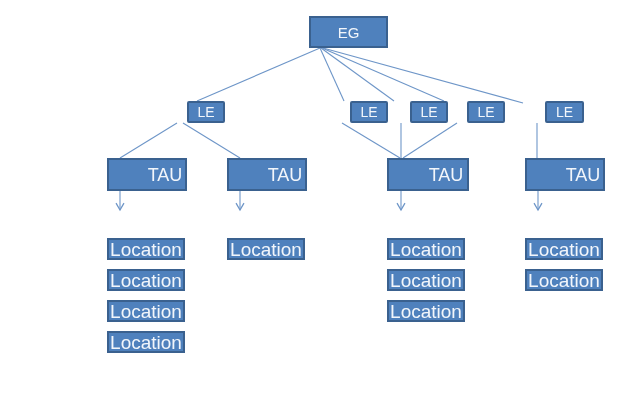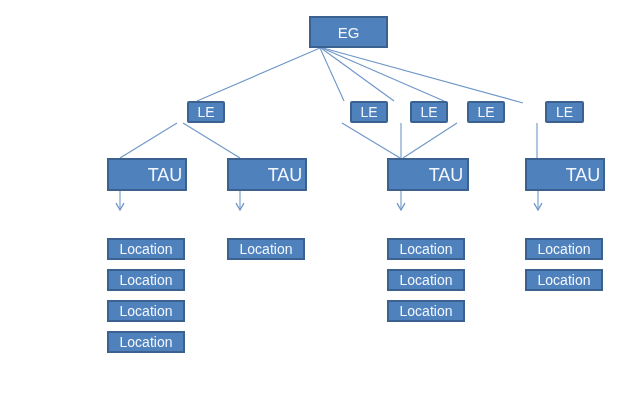--- a/index.html
+++ b/index.html
@@ -40,21 +40,21 @@
   .node.le1  { left: 160px; top: 101px; }
   .node.le2  { left: 323px; top: 101px; }
   .node.le3  { left: 383px; top: 101px; }
   .node.le4  { left: 440px; top: 101px; }
   .node.le5  { left: 518px; top: 101px; width: 39px; }
   .node.tau  { width: 80px; height: 33px; top: 158px; font-size: 18px; padding-left: 36px; }
   .node.tau1 { left: 80px; }
   .node.tau2 { left: 200px; }
   .node.tau3 { left: 360px; width: 82px; }
   .node.tau4 { left: 498px; }
-  .node.loc  { width: 78px; height: 22px; font-size: 14px; }
+  .node.loc  { width: 78px; height: 22px; font-size: 19px; }
   .col1 { left: 80px; }
   .col2 { left: 200px; }
   .col3 { left: 360px; }
   .col4 { left: 498px; }
   .row1 { top: 238px; }
   .row2 { top: 269px; }
   .row3 { top: 300px; }
   .row4 { top: 331px; }
 </style>
 </head>

